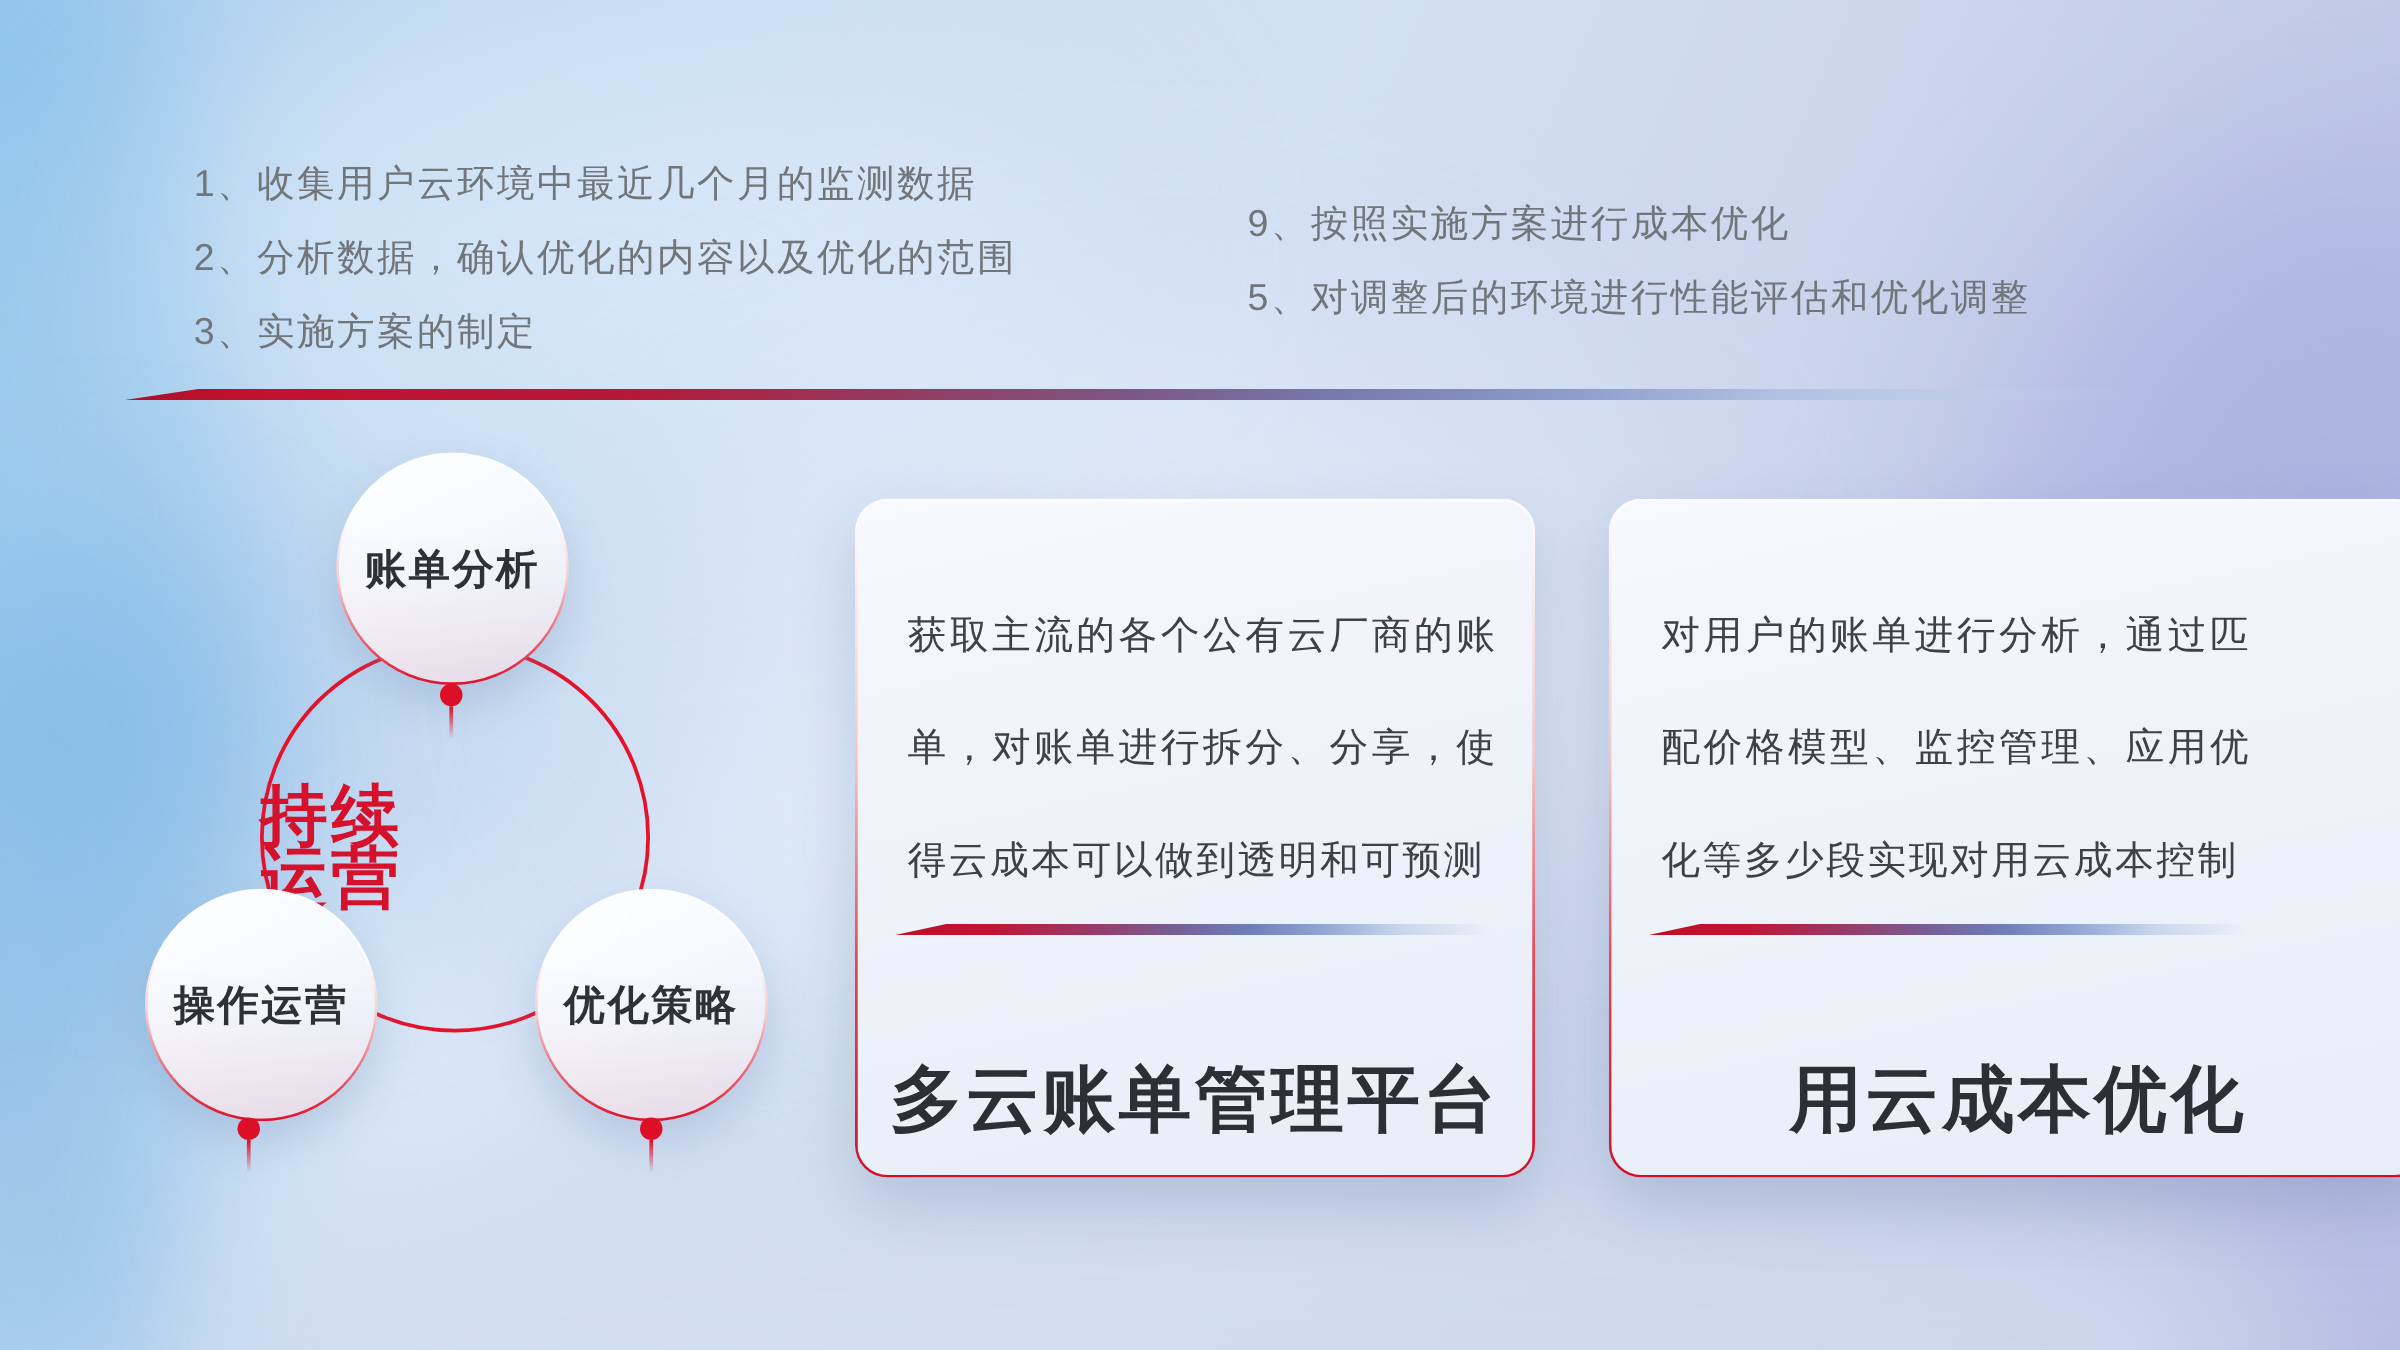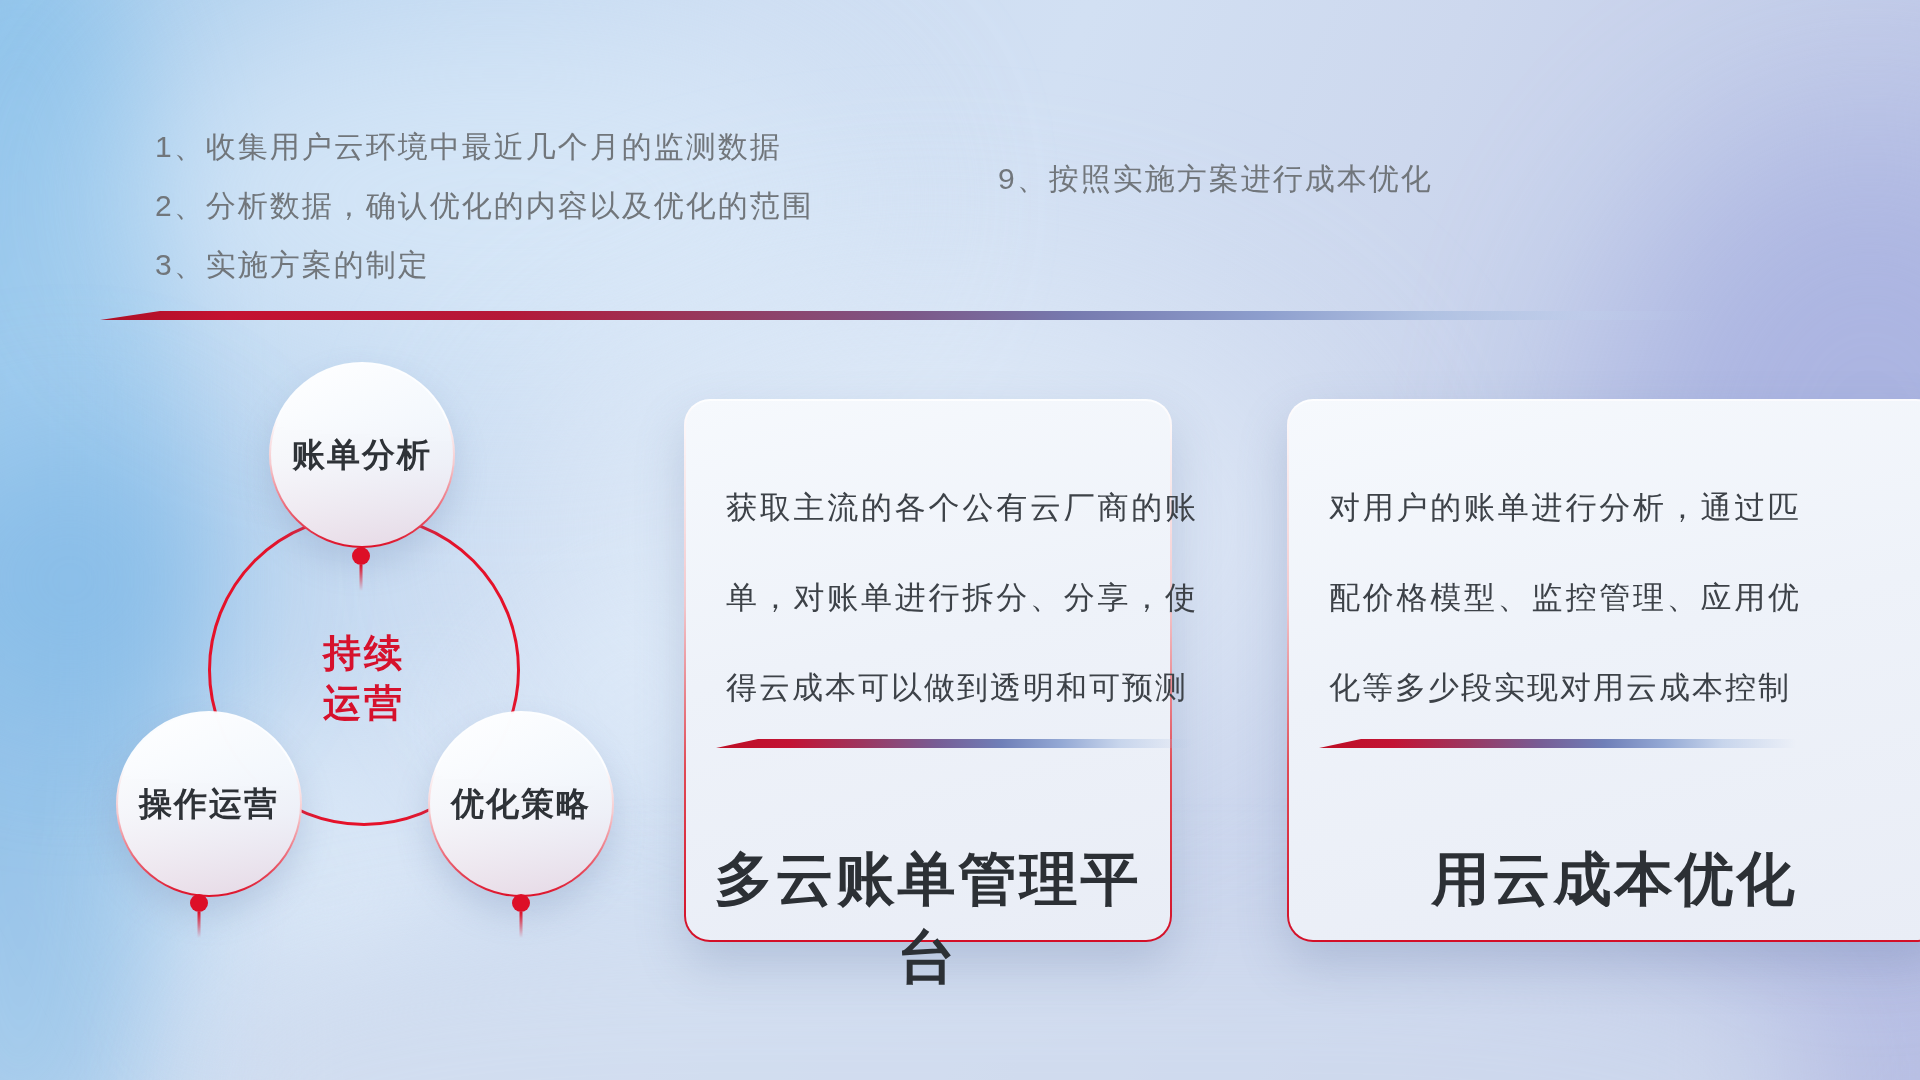--- a/index.html
+++ b/index.html
@@ -61,22 +61,22 @@
   }
 
   
   .cycle{position:absolute;left:0;top:0;z-index:6;}
   .ring{
     position:absolute;left:208px;top:514px;width:312px;height:312px;
     box-sizing:border-box;border:3px solid var(--ring-red);border-radius:50%;
   }
   .center-label{
     position:absolute;left:208px;top:628px;width:312px;
-    text-align:center;color:var(--accent-red);
-    font-size:38px;font-weight:800;line-height:50px;letter-spacing:3px;
+    color:var(--accent-red);
+    font-size:54px;font-weight:800;line-height:50px;letter-spacing:3px;
   }
   .center-label span{display:block;}
   .node{
     position:absolute;width:186px;height:186px;border-radius:50%;
     box-sizing:border-box;border:2px solid transparent;
     background:
       linear-gradient(155deg, rgba(255,255,255,.97) 0%, rgba(241,246,252,.93) 55%, rgba(229,237,249,.9) 100%) padding-box,
       linear-gradient(to top, #dc1028 0%, #ec6b79 22%, #f6c9cd 45%, rgba(255,255,255,.95) 70%) border-box;
     box-shadow:0 16px 32px rgba(118,140,180,.28);
     display:flex;flex-direction:row;align-items:center;justify-content:center;
@@ -95,21 +95,21 @@
     content:"";position:absolute;left:50%;top:100%;transform:translateX(-50%);
     width:3px;height:26px;
     background:linear-gradient(to bottom,#dd0f27 0%,rgba(221,15,39,0) 100%);
   }
   .dot-top{left:352px;top:547px;}
   .dot-bl{left:190px;top:894px;}
   .dot-br{left:512px;top:894px;}
 
   
   .card{
-    position:absolute;top:399px;width:488px;height:543px;
+    position:absolute;top:399px;width:544px;height:543px;
     box-sizing:border-box;border:2px solid transparent;border-radius:26px;
     background:
       linear-gradient(168deg,#f6f9fd 0%,#eef2f9 45%,#e9edf6 100%) padding-box,
       linear-gradient(to bottom, rgba(255,255,255,.95) 0%, #f2c7cc 38%, #e04a55 68%, #d30f28 100%) border-box;
     box-shadow:0 22px 48px rgba(108,128,170,.30);
     z-index:6;
   }
   .card-left{left:684px;}
   .card-right{left:1287px;width:655px;}
   .card-body{
@@ -145,20 +145,21 @@
   <div class="glow glow-bottom"></div>
 
   <div class="steps steps-left">
     <div class="step">1、收集用户云环境中最近几个月的监测数据</div>
     <div class="step">2、分析数据，确认优化的内容以及优化的范围</div>
     <div class="step">3、实施方案的制定</div>
   </div>
 
   <div class="steps steps-right">
     <div class="step">9、按照实施方案进行成本优化</div>
+    <div class="step">5、对调整后的环境进行性能评估和优化调整</div>
   </div>
 
   <div class="swoosh"></div>
 
   <div class="cycle">
     <div class="ring"></div>
 
     <div class="center-label">
       <span>持续</span>
       <span>运营</span>

